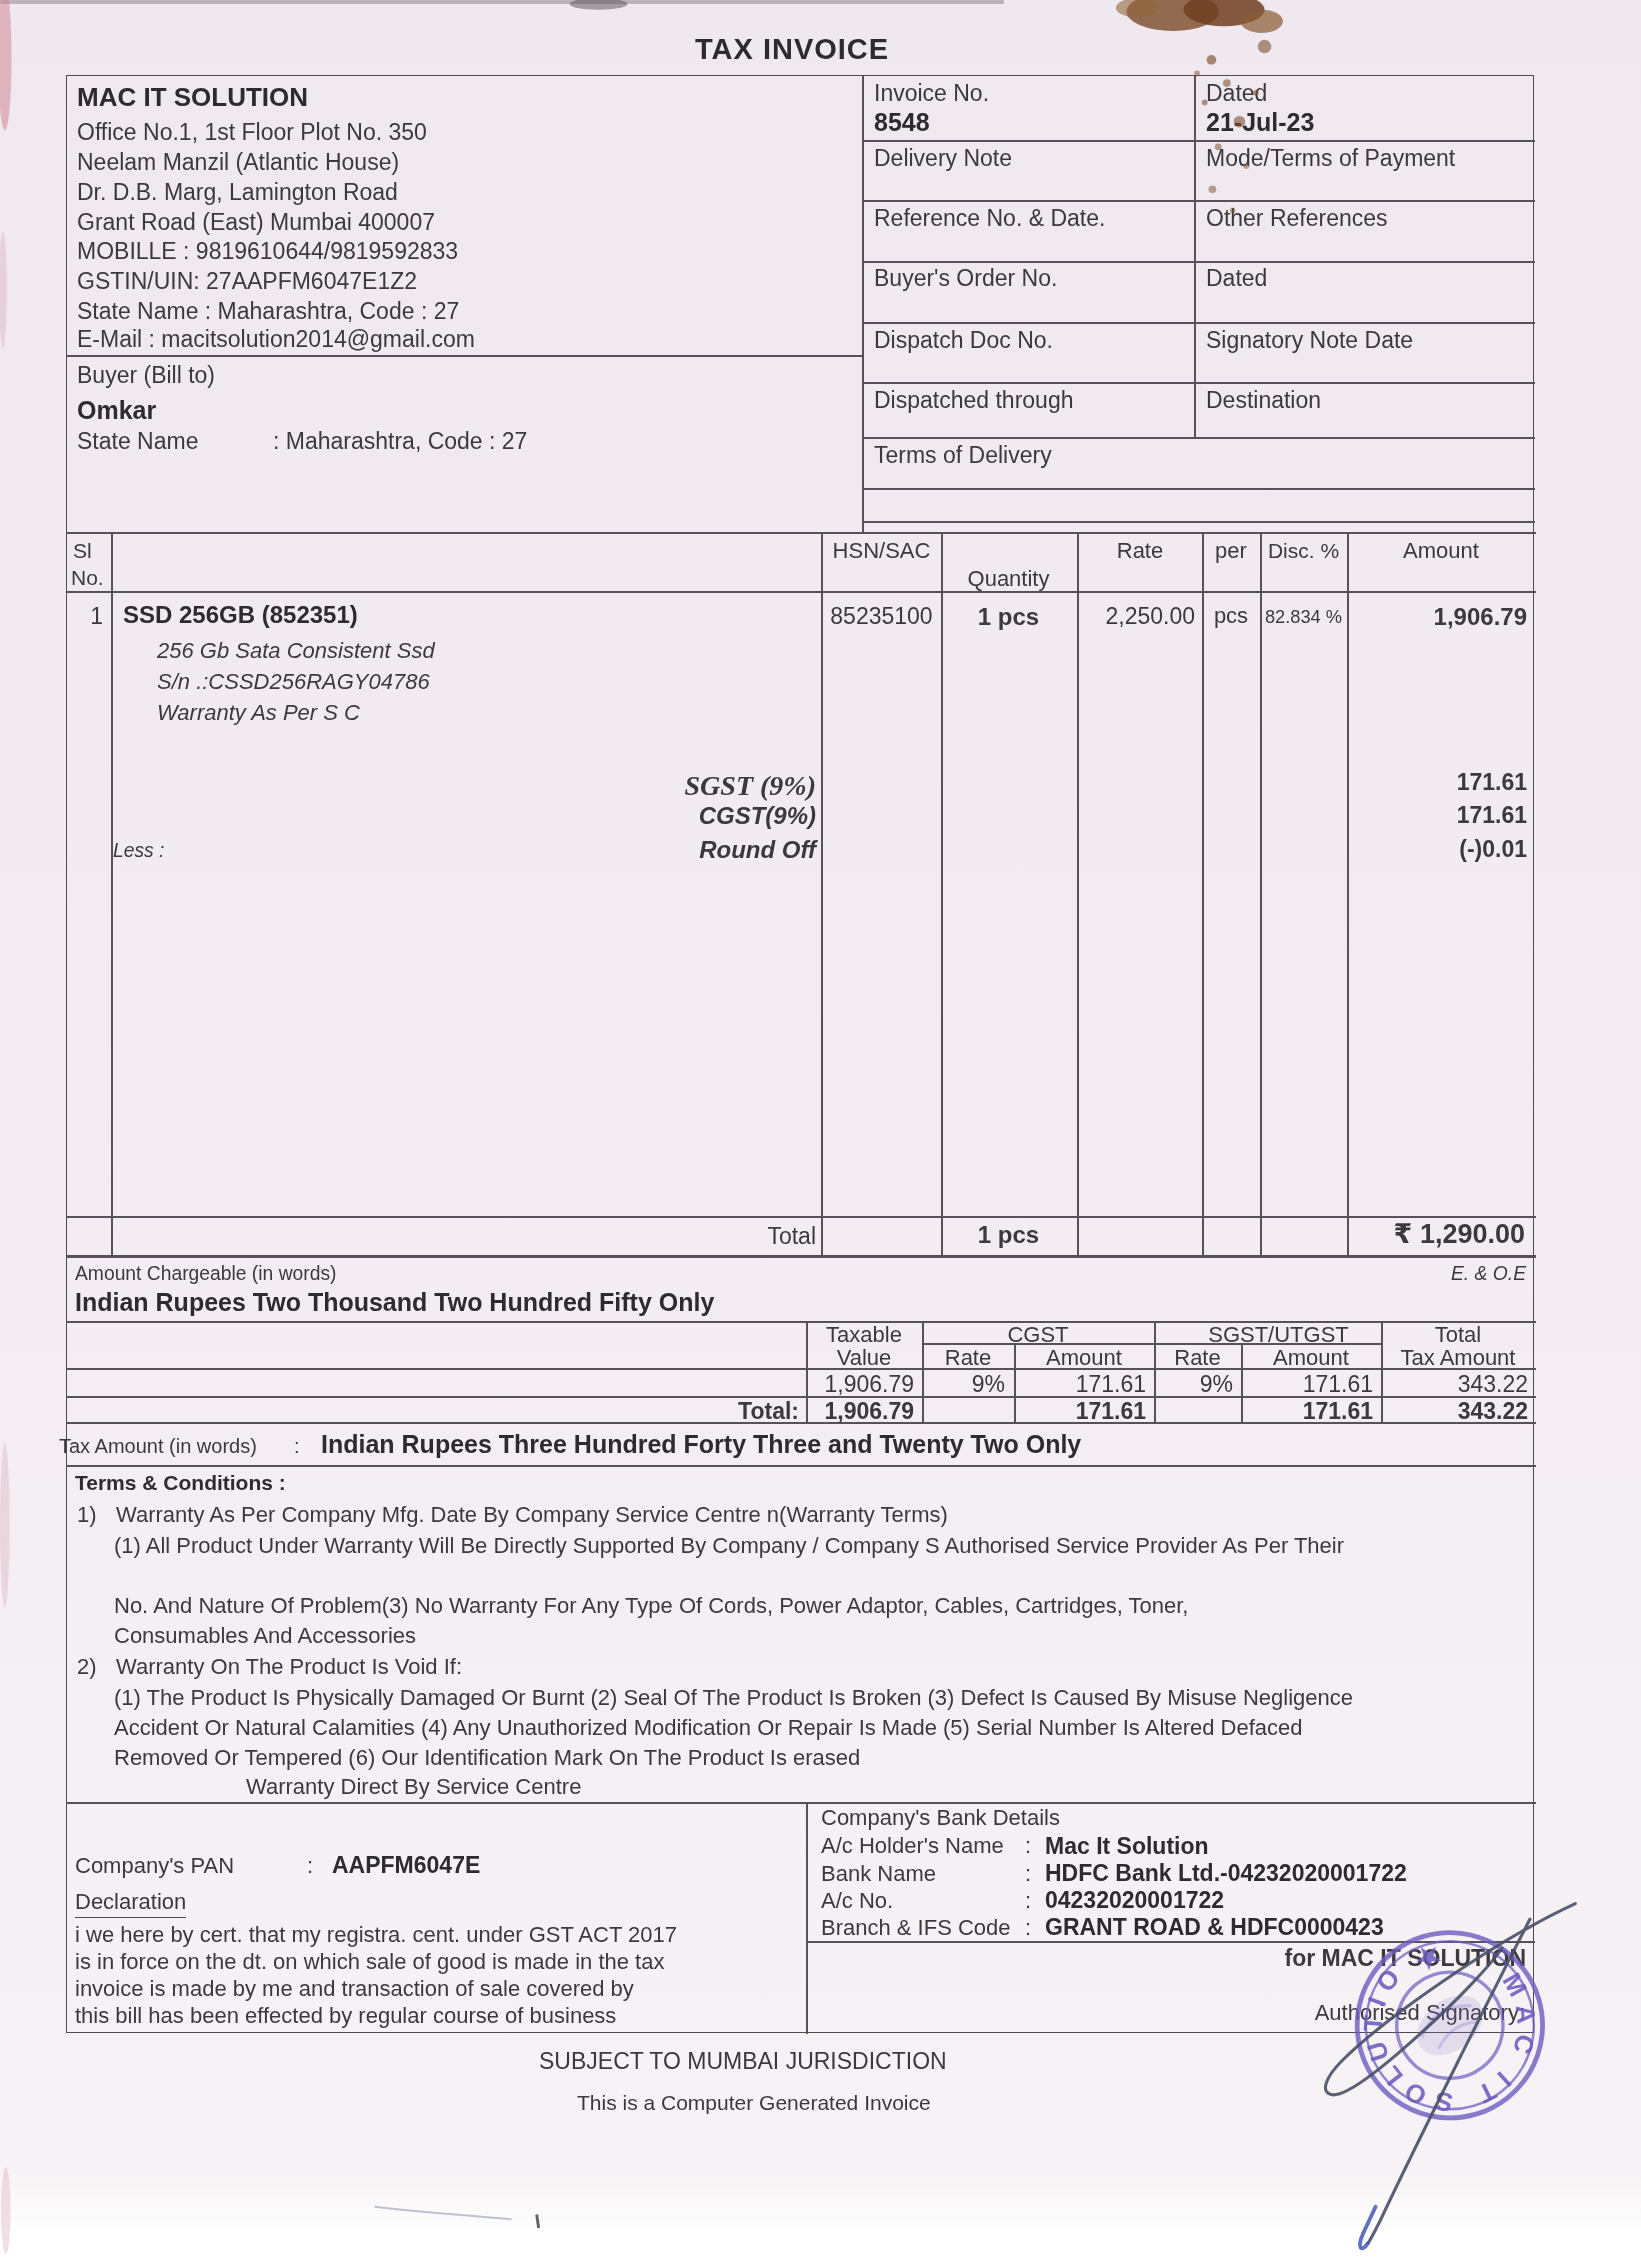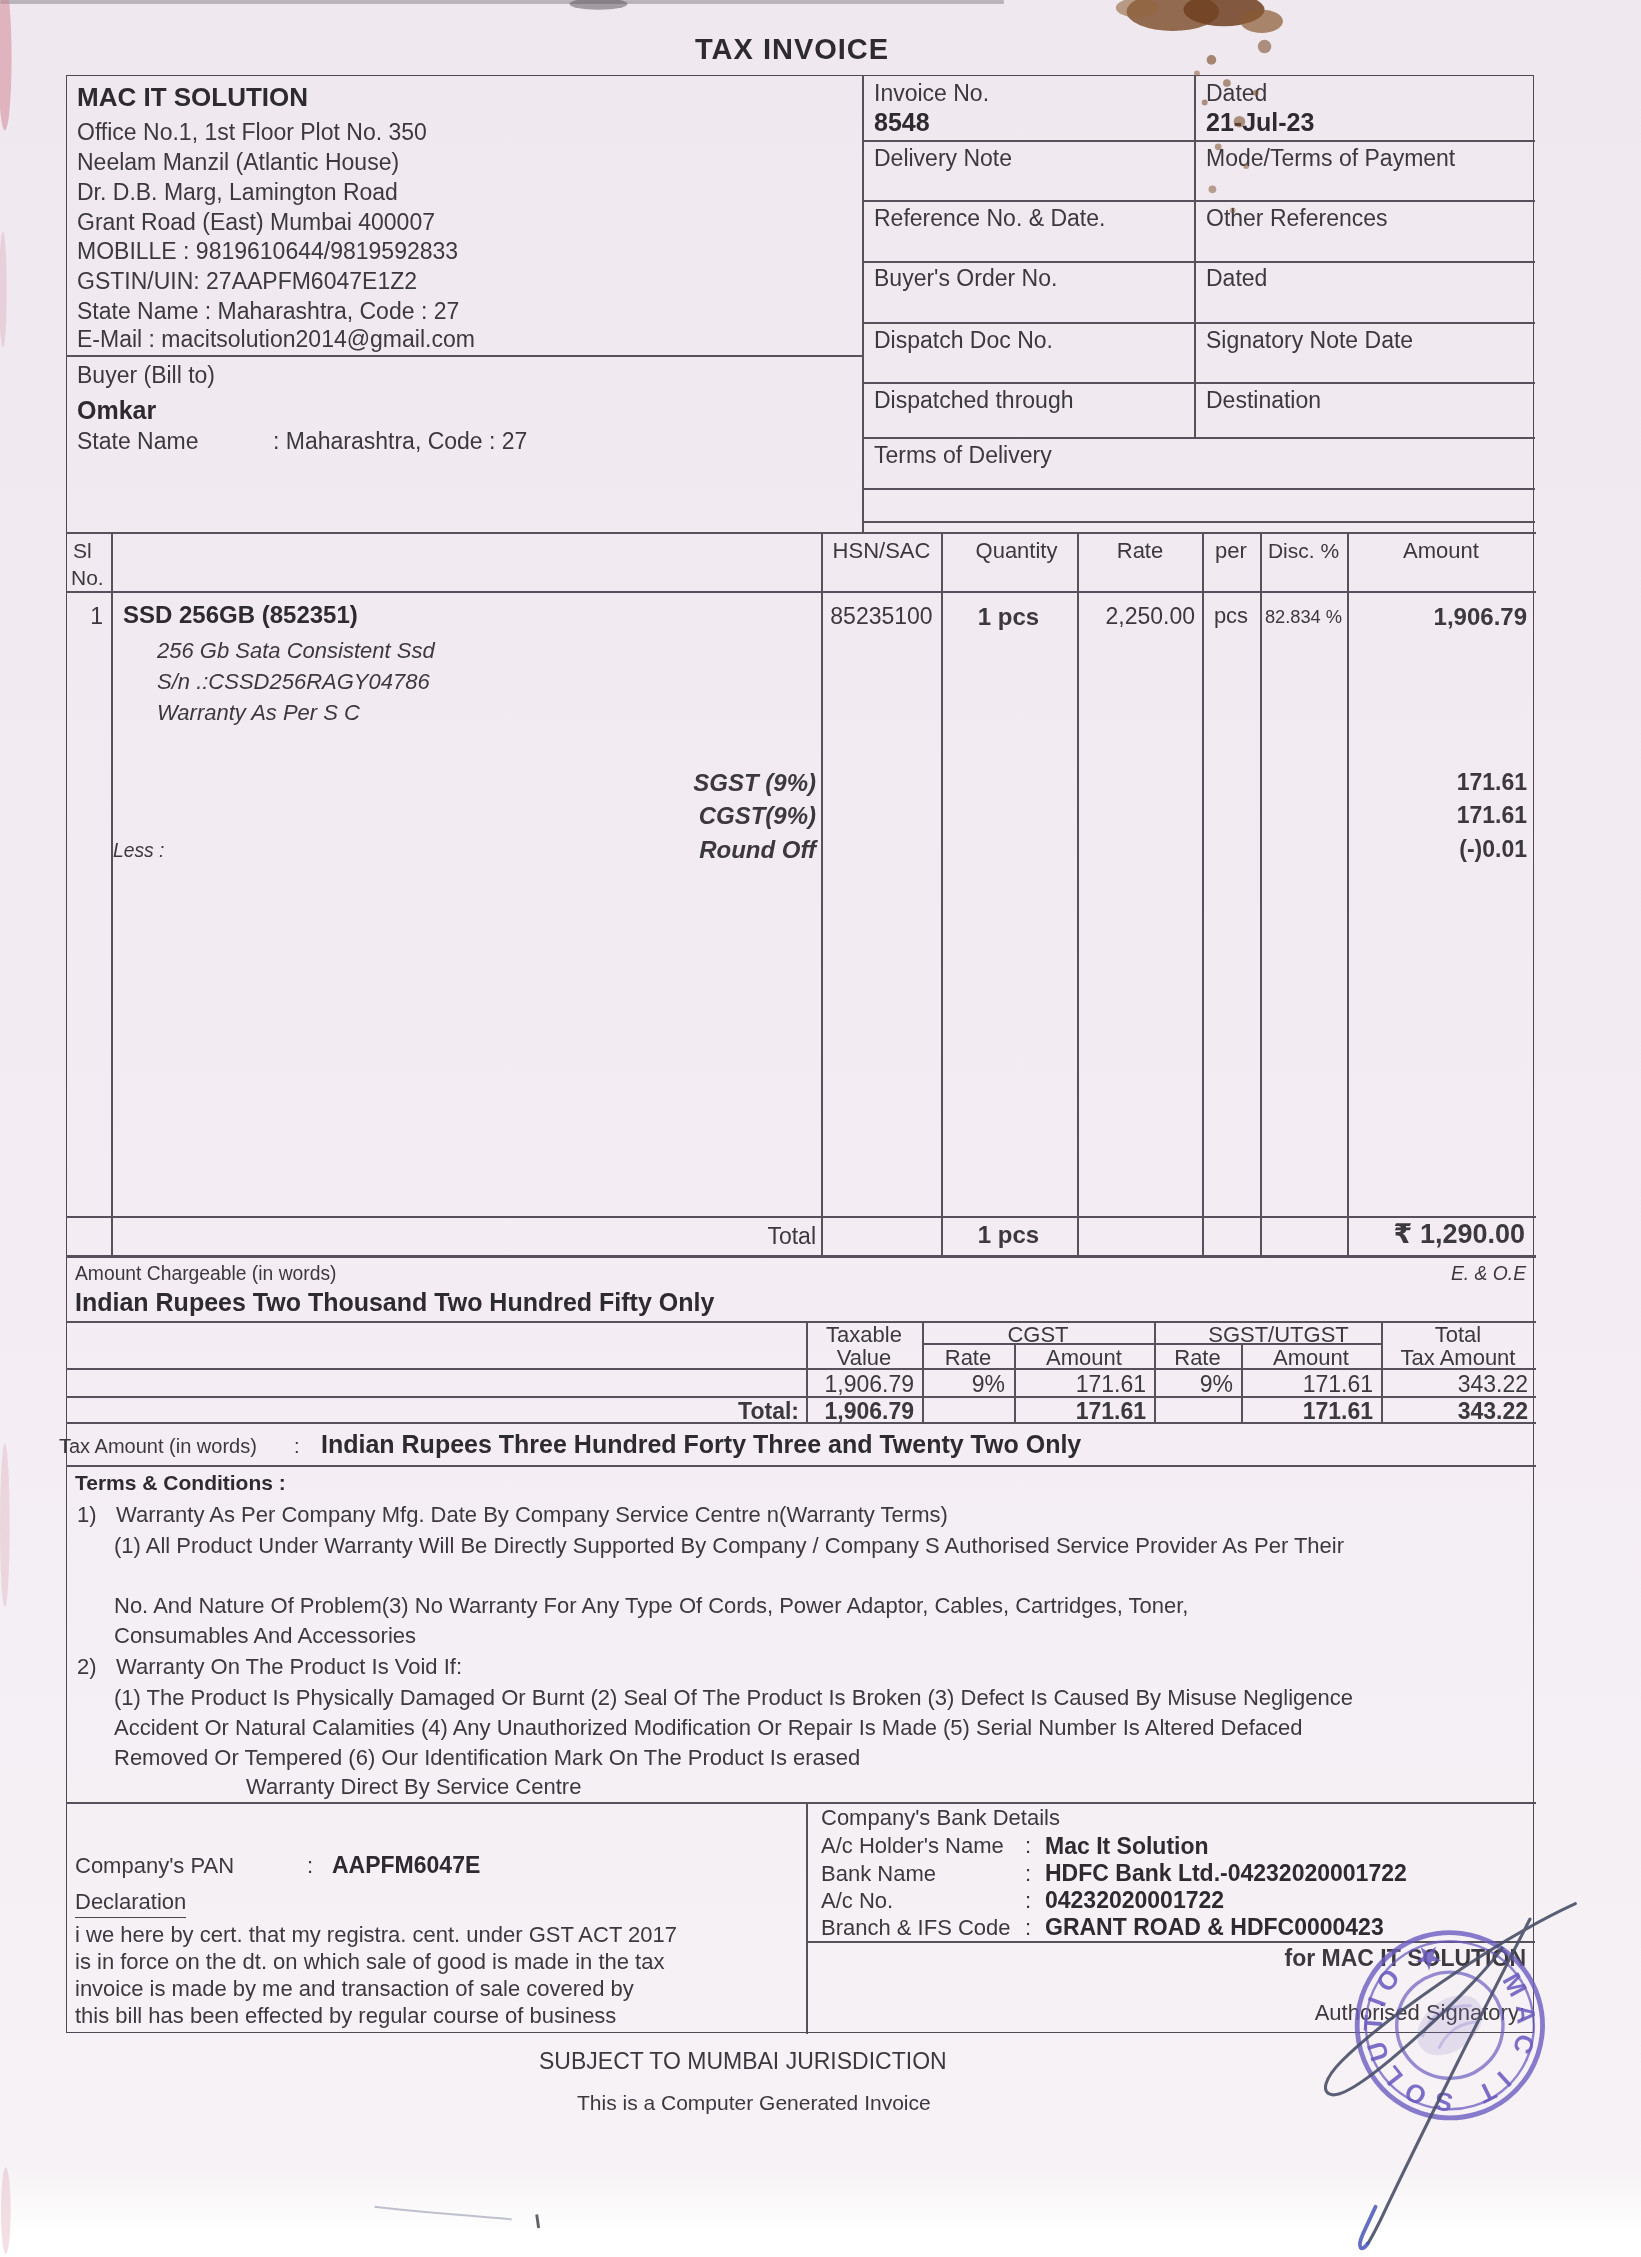--- a/index.html
+++ b/index.html
@@ -84,39 +84,39 @@
   <div class="vl" style="left:821px;top:532px;height:723px;"></div>
   <div class="vl" style="left:941px;top:532px;height:723px;"></div>
   <div class="vl" style="left:1077px;top:532px;height:723px;"></div>
   <div class="vl" style="left:1202px;top:532px;height:723px;"></div>
   <div class="vl" style="left:1260px;top:532px;height:723px;"></div>
   <div class="vl" style="left:1347px;top:532px;height:723px;"></div>
 
   <div class="t" style="left:73px;top:539px;font-size:21px;">Sl</div>
   <div class="t" style="left:71px;top:566px;font-size:21px;">No.</div>
   <div class="blk c" style="left:821px;top:539px;width:121px;font-size:22px;">HSN/SAC</div>
-  <div class="blk c" style="left:941px;top:539px;width:135px;font-size:22px;padding-left:8px;">Quantity</div>
+  <div class="blk c" style="left:941px;top:567px;width:135px;font-size:22px;">Quantity</div>
   <div class="blk c" style="left:1077px;top:539px;width:126px;font-size:22px;">Rate</div>
   <div class="blk c" style="left:1202px;top:539px;width:58px;font-size:22px;">per</div>
   <div class="blk c" style="left:1260px;top:539px;width:87px;font-size:21px;">Disc. %</div>
   <div class="blk c" style="left:1347px;top:539px;width:188px;font-size:22px;">Amount</div>
 
   <div class="blk r" style="left:66px;top:604px;width:37px;font-size:23px;">1</div>
   <div class="t b" style="left:123px;top:602px;font-size:24px;">SSD 256GB (852351)</div>
   <div class="t i" style="left:157px;top:639px;font-size:22px;">256 Gb Sata Consistent Ssd</div>
   <div class="t i" style="left:157px;top:670px;font-size:22px;">S/n .:CSSD256RAGY04786</div>
   <div class="t i" style="left:157px;top:701px;font-size:22px;">Warranty As Per S C</div>
   <div class="blk c" style="left:821px;top:604px;width:121px;font-size:23px;">85235100</div>
   <div class="blk c b" style="left:941px;top:604px;width:135px;font-size:24px;">1 pcs</div>
   <div class="blk r" style="left:1077px;top:604px;width:118px;font-size:23px;">2,250.00</div>
   <div class="blk c" style="left:1202px;top:604px;width:58px;font-size:22px;">pcs</div>
   <div class="blk c" style="left:1260px;top:607px;width:87px;font-size:18.3px;">82.834 %</div>
   <div class="blk r b" style="left:1347px;top:604px;width:180px;font-size:24px;">1,906.79</div>
 
-  <div class="blk r b i" style="left:386px;top:770px;width:430px;font-size:24px;">SGST (9%)</div>
+  <div class="blk r b i" style="left:386px;top:770px;width:430px;font-size:28px;font-family:Liberation Serif, serif;">SGST (9%)</div>
   <div class="blk r b i" style="left:386px;top:803px;width:430px;font-size:24px;">CGST(9%)</div>
   <div class="blk r b i" style="left:386px;top:837px;width:430px;font-size:24px;">Round Off</div>
   <div class="t i" style="left:113px;top:840px;font-size:19.3px;">Less :</div>
   <div class="blk r b" style="left:1347px;top:770px;width:180px;font-size:23px;">171.61</div>
   <div class="blk r b" style="left:1347px;top:803px;width:180px;font-size:23px;">171.61</div>
   <div class="blk r b" style="left:1347px;top:837px;width:180px;font-size:23px;">(-)0.01</div>
 
   <div class="blk r" style="left:579px;top:1224px;width:237px;font-size:23px;">Total</div>
   <div class="blk c b" style="left:941px;top:1222px;width:135px;font-size:24px;">1 pcs</div>
   <div class="blk r b" style="left:1332px;top:1219px;width:193px;font-size:27px;">₹ 1,290.00</div>

